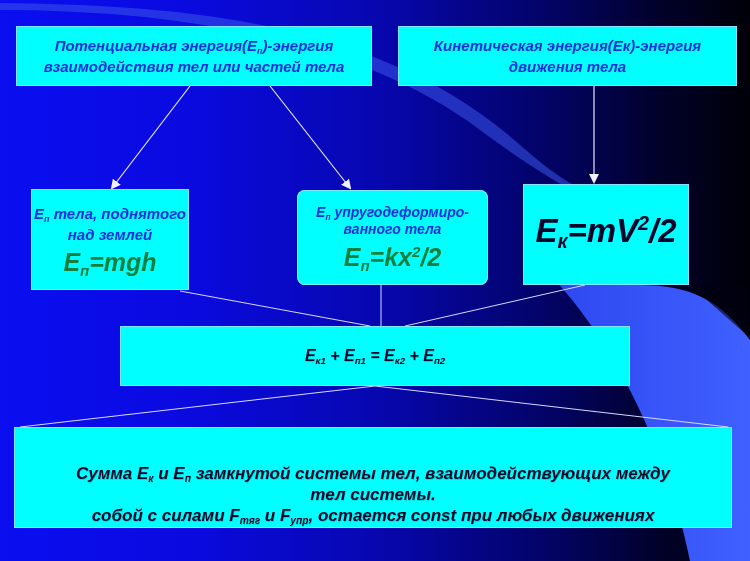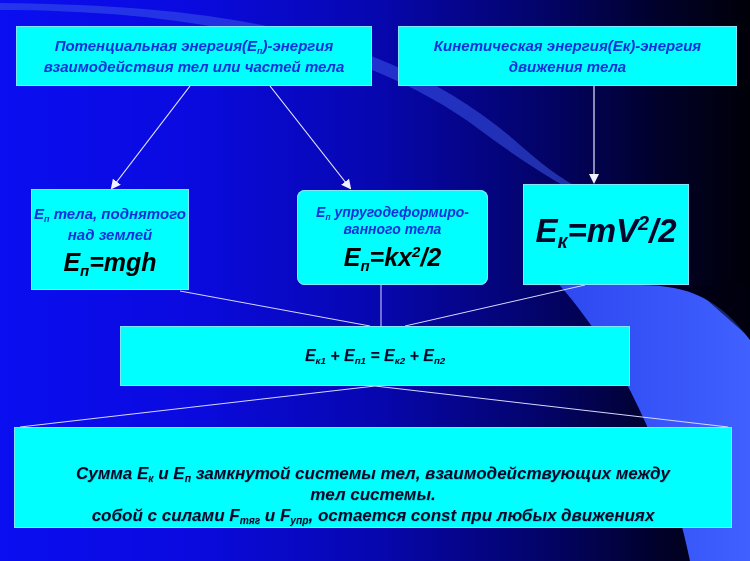--- a/index.html
+++ b/index.html
@@ -14,21 +14,21 @@
     box-shadow: inset 0 0 0 1px #7fe8ff;
     display: flex; flex-direction: column; align-items: center; justify-content: center;
     text-align: center; font-style: italic; font-weight: bold;
   }
   .blue-text { color: #1030d8; justify-content: center; }
   .dark-text { color: #06062a; text-shadow: 0.5px 0.5px 0 rgba(0,0,0,0.15); }
   .t15 { font-size: 15px; line-height: 21px; }
   .t14 { font-size: 14px; line-height: 17px; }
   .t16 { font-size: 16px; line-height: 20px; }
   .t17 { font-size: 17px; line-height: 21px; }
-  .formula { font-size: 25px; line-height: 30px; color: #000000; }
+  .formula { font-size: 25px; line-height: 30px; color: #15803d; }
   .formula-big { font-size: 33px; line-height: 32px; color: #06062a; }
   sub { font-size: 60%; vertical-align: -0.3em; line-height: 0; }
   sup { font-size: 60%; vertical-align: 0.6em; line-height: 0; }
 </style>
 </head>
 <body>
 
 <svg class="bg-svg" viewBox="0 0 750 561">
   <defs>
     <linearGradient id="gA" x1="0" y1="0" x2="1" y2="0">

